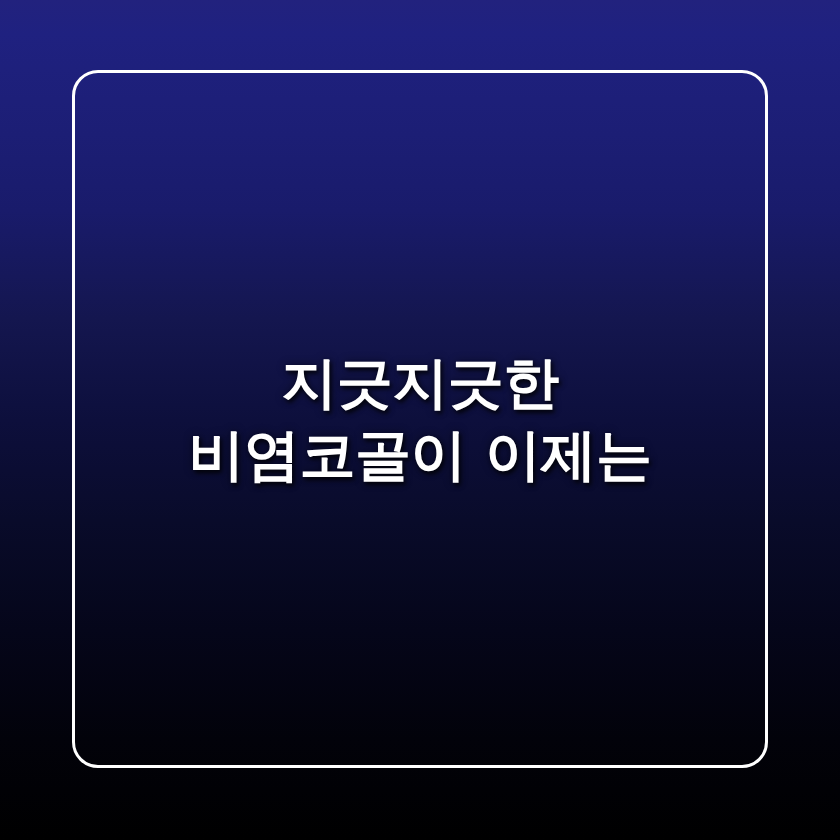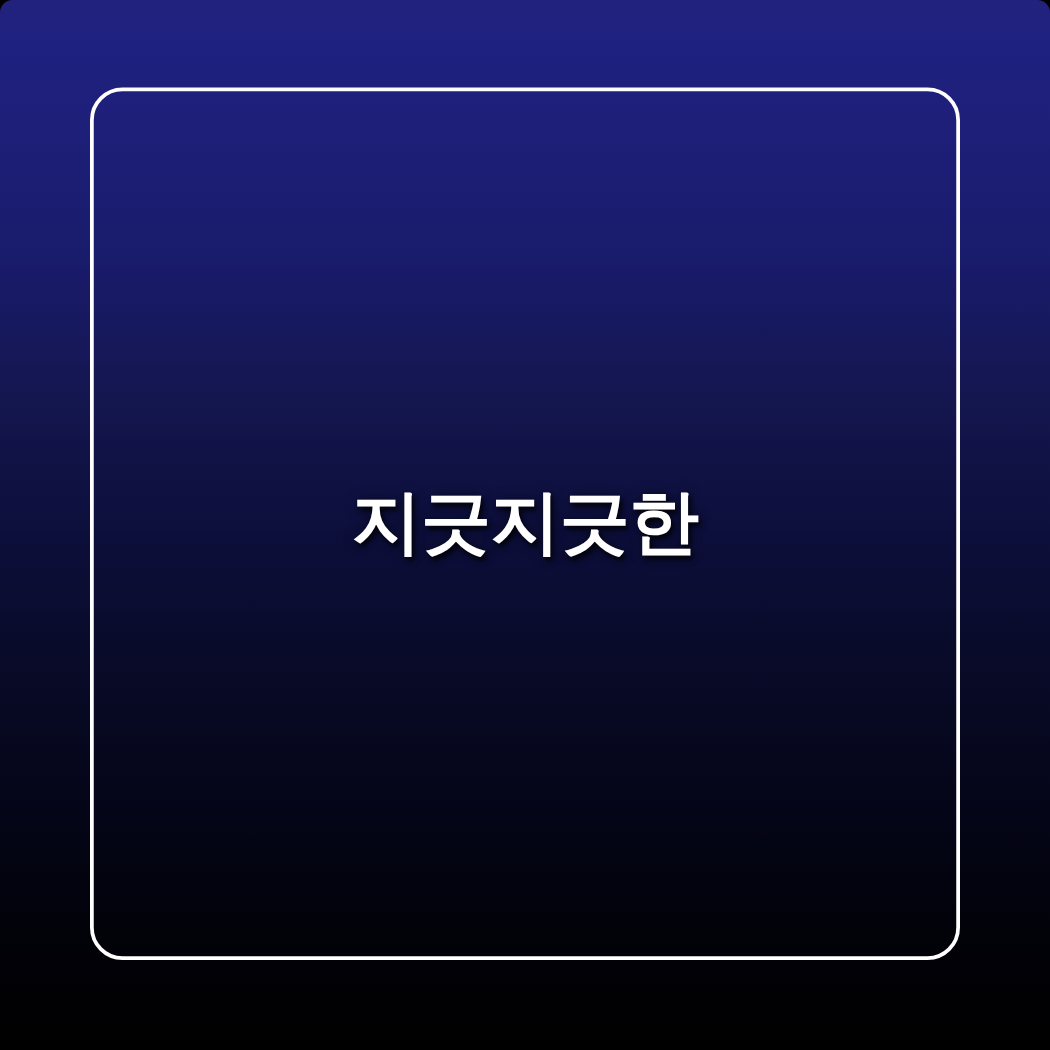--- a/index.html
+++ b/index.html
@@ -21,21 +21,20 @@
       #1f2180 4%,
       #1c1e75 16%,
       #191b6b 25%,
       #14164f 38%,
       #0d0f3c 50%,
       #090b2a 62%,
       #05061a 75%,
       #02020a 88%,
       #000000 100%
     );
-    border-radius: 10px;
   }
 
   
   .card-frame {
     position: absolute;
     left: 72px;
     top: 70px;
     width: 696px;
     height: 698px;
     box-sizing: border-box;
@@ -76,15 +75,16 @@
 </style>
 </head>
 <body>
 
 <div class="canvas">
 
   <div class="card-frame"></div>
 
   <div class="headline">
     <span class="headline-line">지긋지긋한</span>
+    <span class="headline-line">비염코골이 이제는</span>
   </div>
 
 </div>
 
 </body></html>

